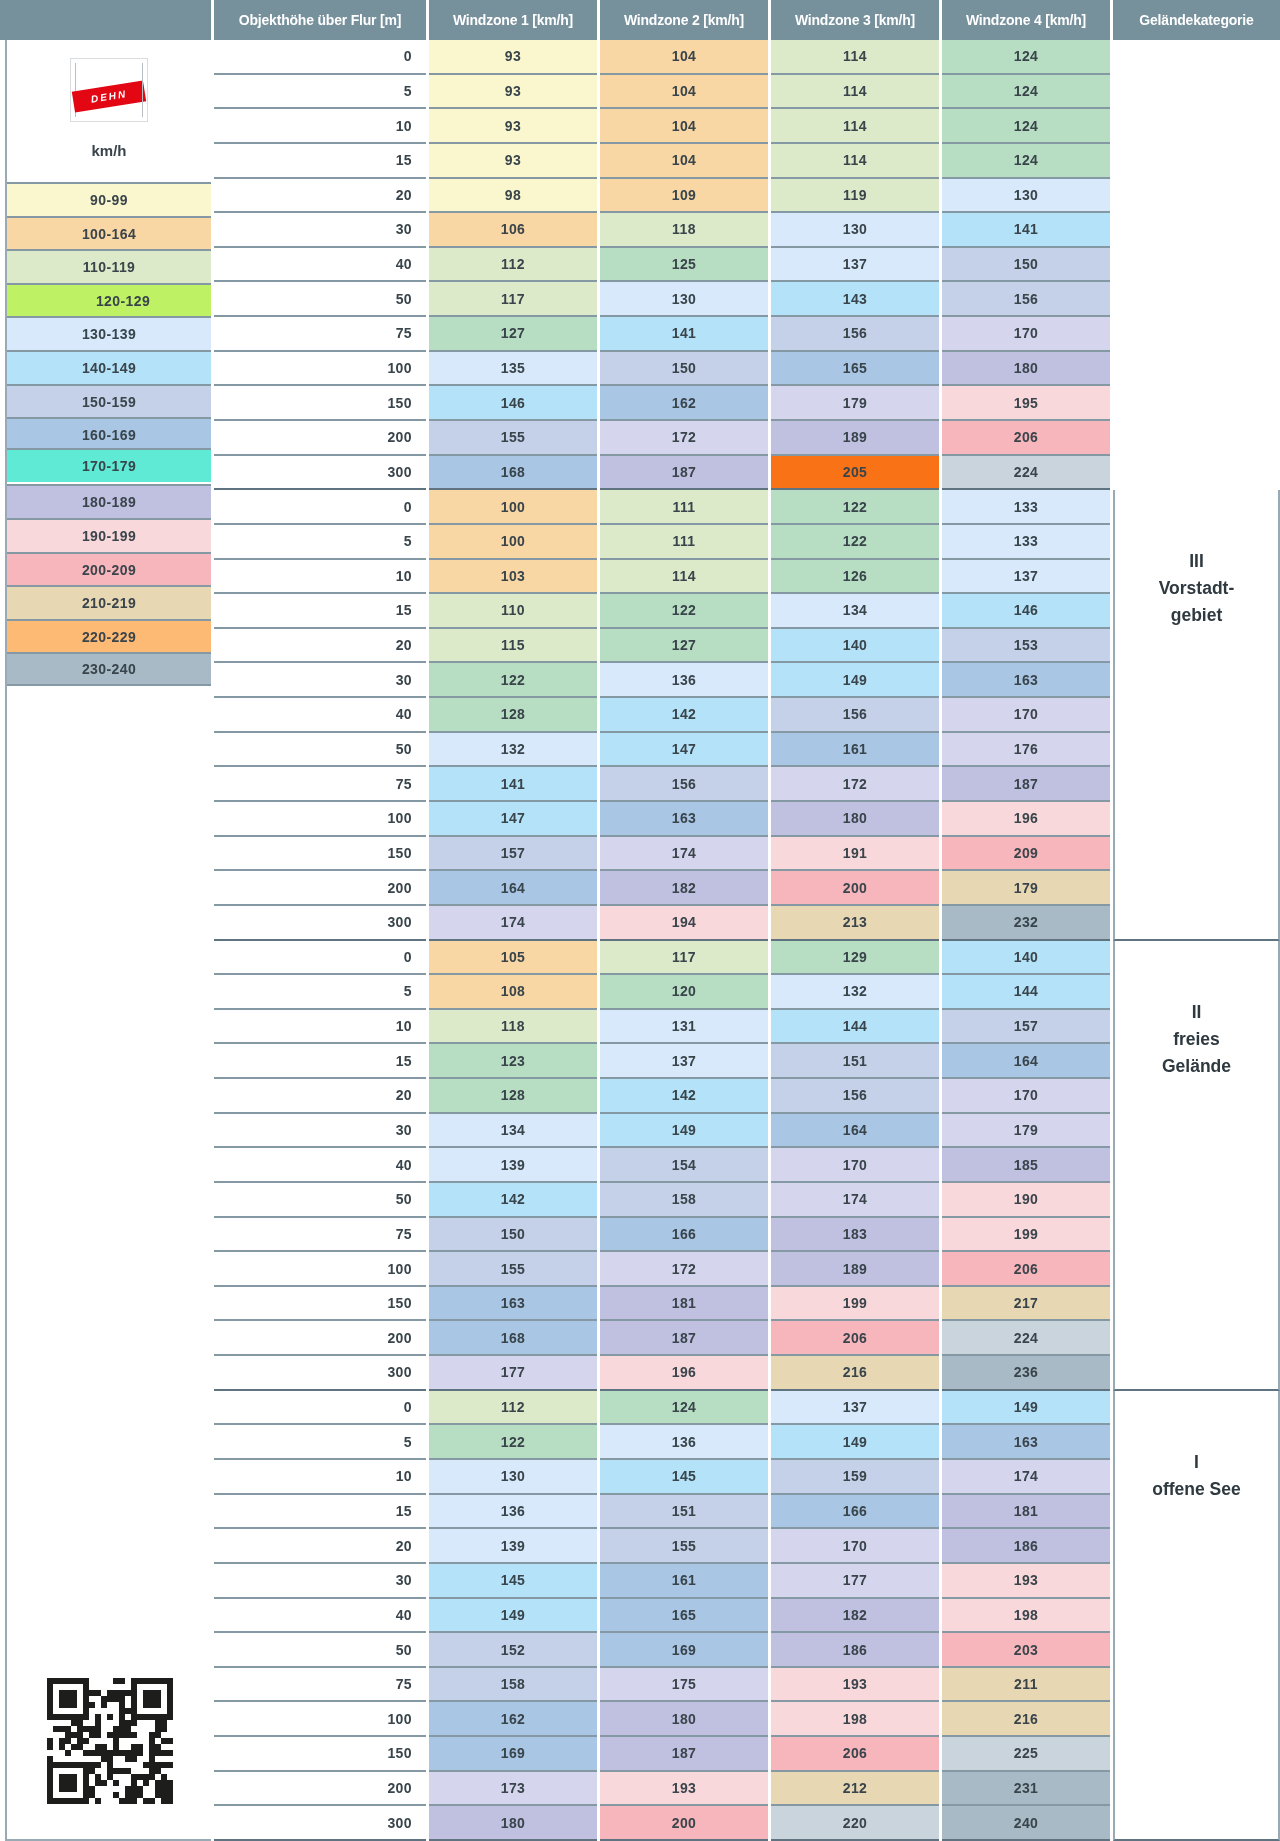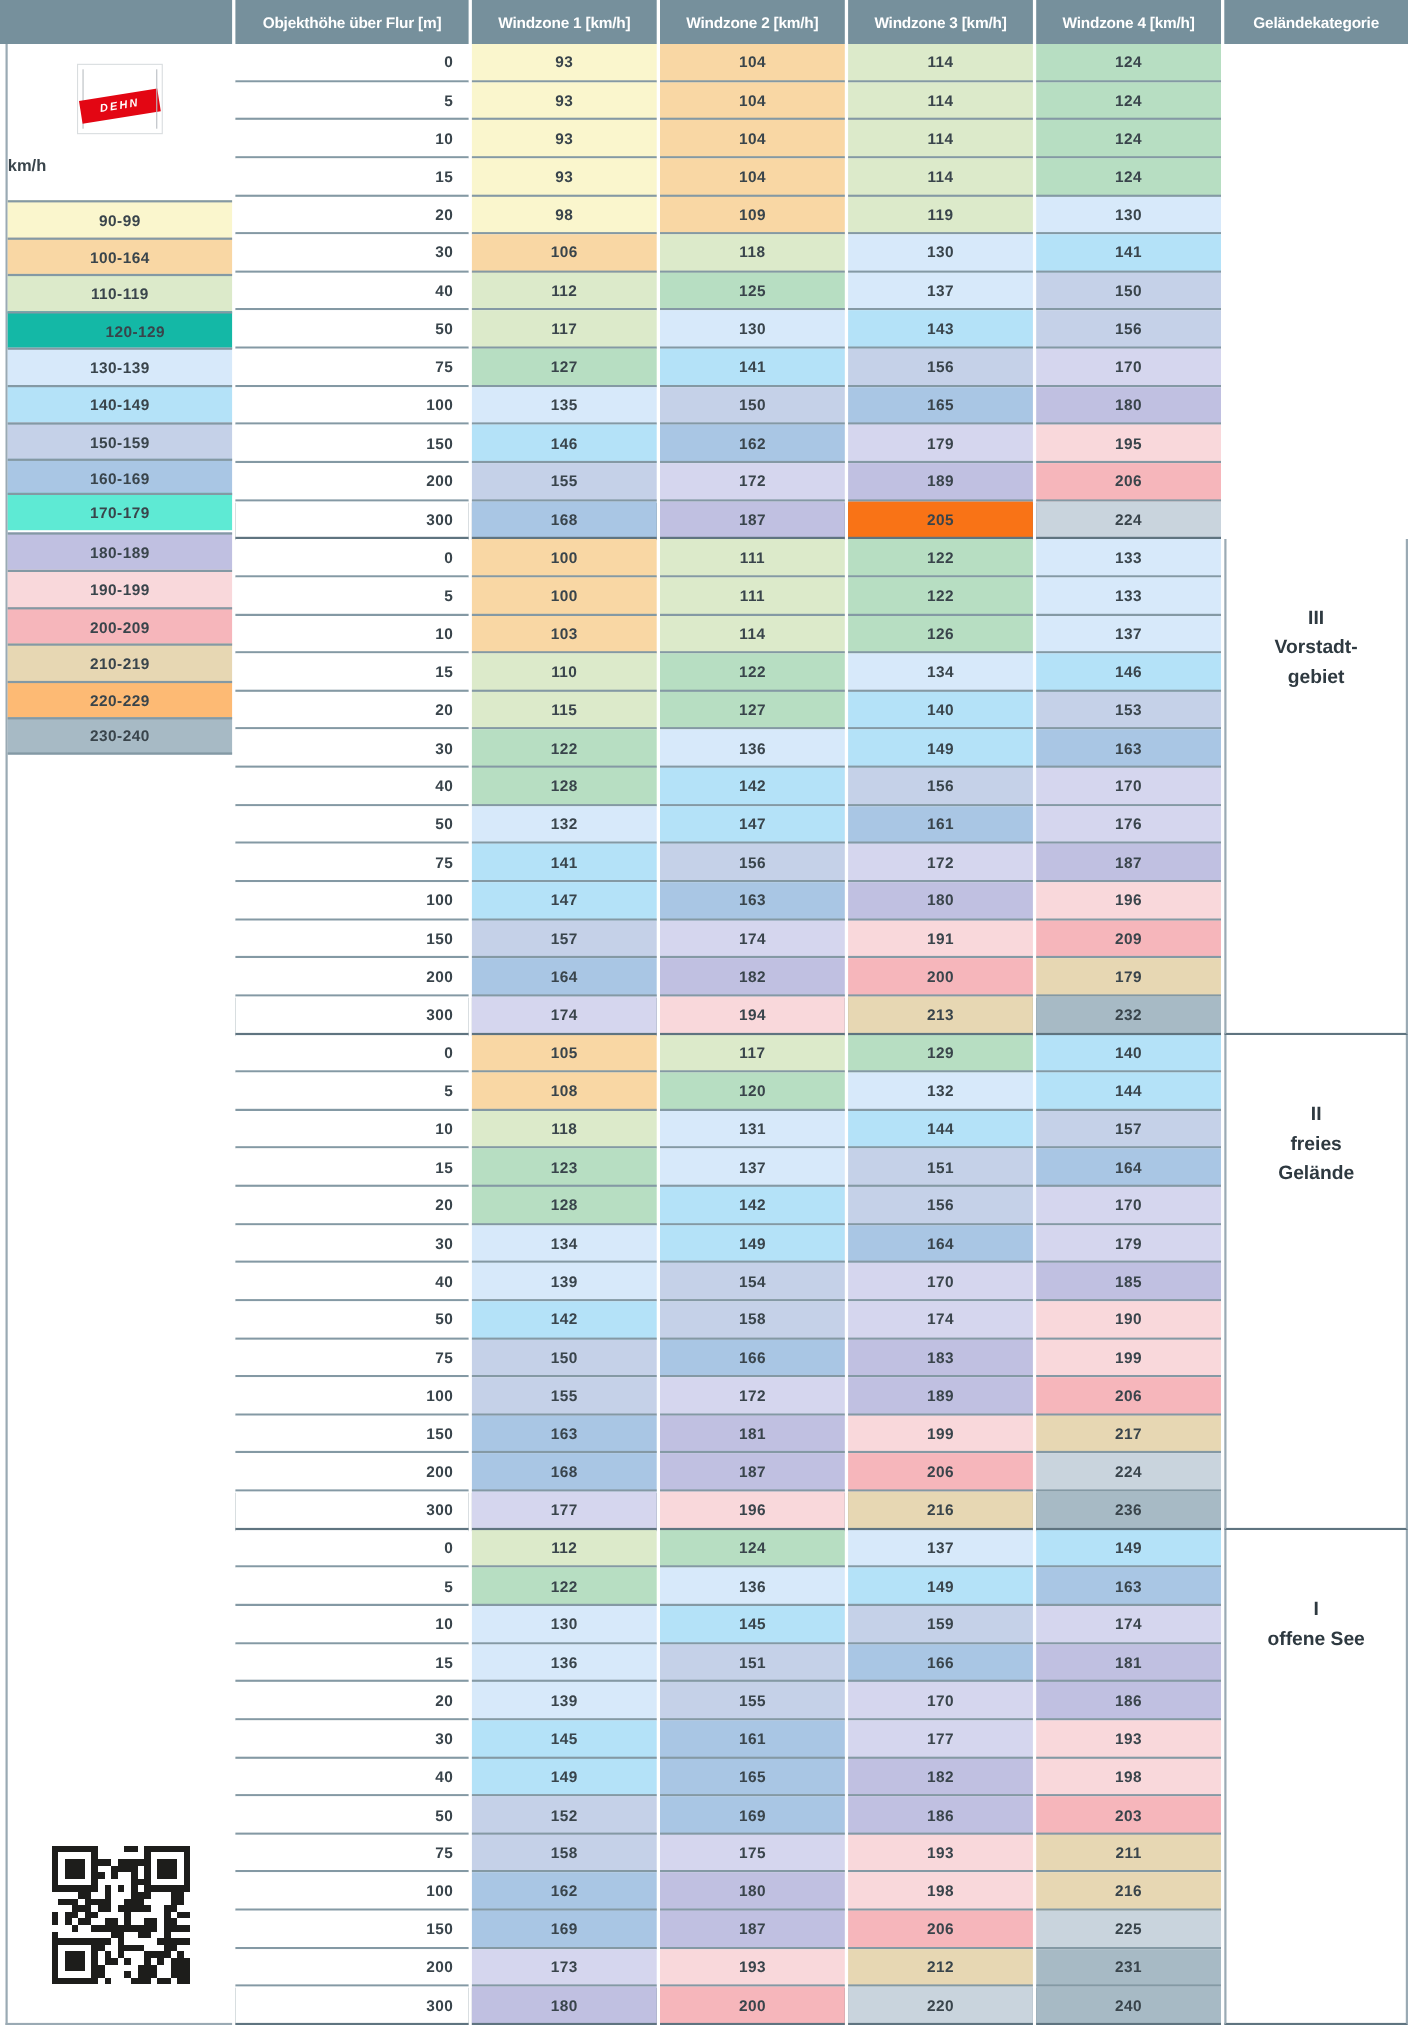--- a/index.html
+++ b/index.html
@@ -54,21 +54,21 @@
     content:""; position:absolute; top:4px; bottom:4px; width:1px; background:#B9BEC2;
   }
   .logo-box:before { left:4px; } .logo-box:after { right:4px; }
   .logo-band {
     position:absolute; left:2px; right:2px; top:27px; height:21px;
     background:#E30613; transform:rotate(-9deg);
     display:flex; align-items:center; justify-content:center;
     color:#fff; font-weight:bold; font-style:italic; font-size:10px; letter-spacing:2px;
   }
   .unit-label {
-    position:absolute; top:102px; left:0; right:0; 
+    position:absolute; top:102px; left:0; right:0; text-align:center;
     font-weight:bold; font-size:15px; color:#39444B;
   }
   .note {
     position:absolute; top:670px; left:16px; right:4px;
     font-weight:bold; font-size:12.5px; line-height:20px; color:#39444B;
   }
   .qr { position:absolute; top:1638px; left:40px; width:126px; height:126px; }
 </style>
 </head>
 <body>
@@ -85,21 +85,21 @@
 
     <div class="legend-cell">
       <div class="logo-box">
         <div class="logo-band">DEHN</div>
       </div>
       <div class="unit-label">km/h</div>
       <div id="legend-bands">
           <div class="legend-band" style="top: 142px; background: rgb(250, 246, 205);">90-99</div>
           <div class="legend-band" style="top: 175.6px; background: rgb(249, 215, 164);">100-164</div>
           <div class="legend-band" style="top: 209.2px; background: rgb(220, 234, 202);">110-119</div>
-          <div class="legend-band" style="top: 242.8px; background: #14b8a6; padding-left: 28px;">120-129</div>
+          <div class="legend-band" style="top: 242.8px; background: #bef264; padding-left: 28px;">120-129</div>
           <div class="legend-band" style="top: 276.4px; background: rgb(215, 233, 250);">130-139</div>
           <div class="legend-band" style="top: 310px; background: rgb(180, 226, 248); text-align: center;">140-149</div>
           <div class="legend-band" style="top: 343.6px; background: rgb(197, 209, 232);">150-159</div>
           <div class="legend-band" style="top: 377.2px; background: rgb(169, 198, 228);">160-169</div>
           <div class="legend-band" style="top: 408px; background: #5eead4;">170-179</div>
           <div class="legend-band" style="top: 444.4px; background: rgb(192, 192, 225);">180-189</div>
           <div class="legend-band" style="top: 478px; background: rgb(249, 216, 219);">190-199</div>
           <div class="legend-band" style="top: 511.6px; background: rgb(246, 182, 187);">200-209</div>
           <div class="legend-band" style="top: 545.2px; background: rgb(231, 215, 179);">210-219</div>
           <div class="legend-band" style="top: 578.8px; background: #fdba74;">220-229</div>

